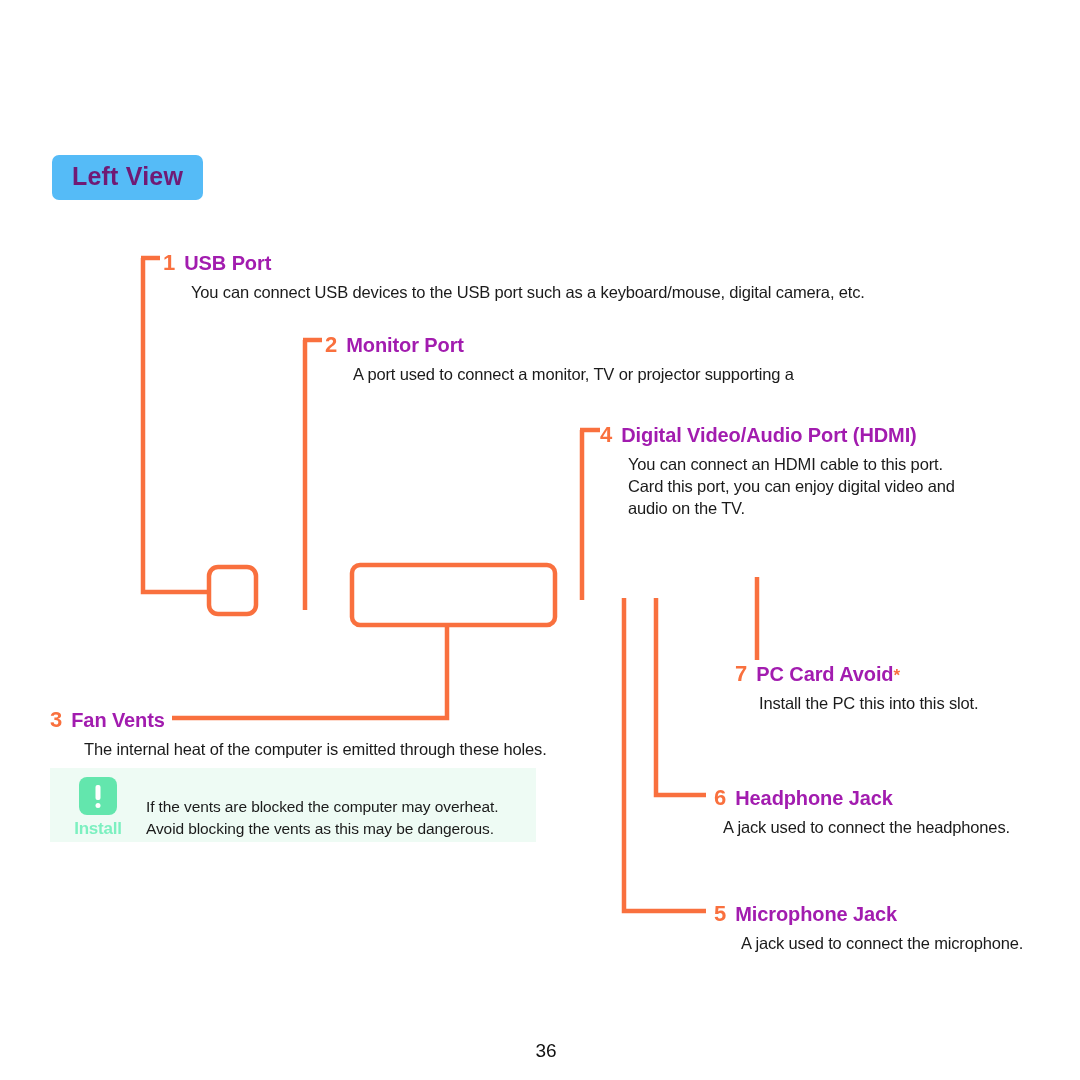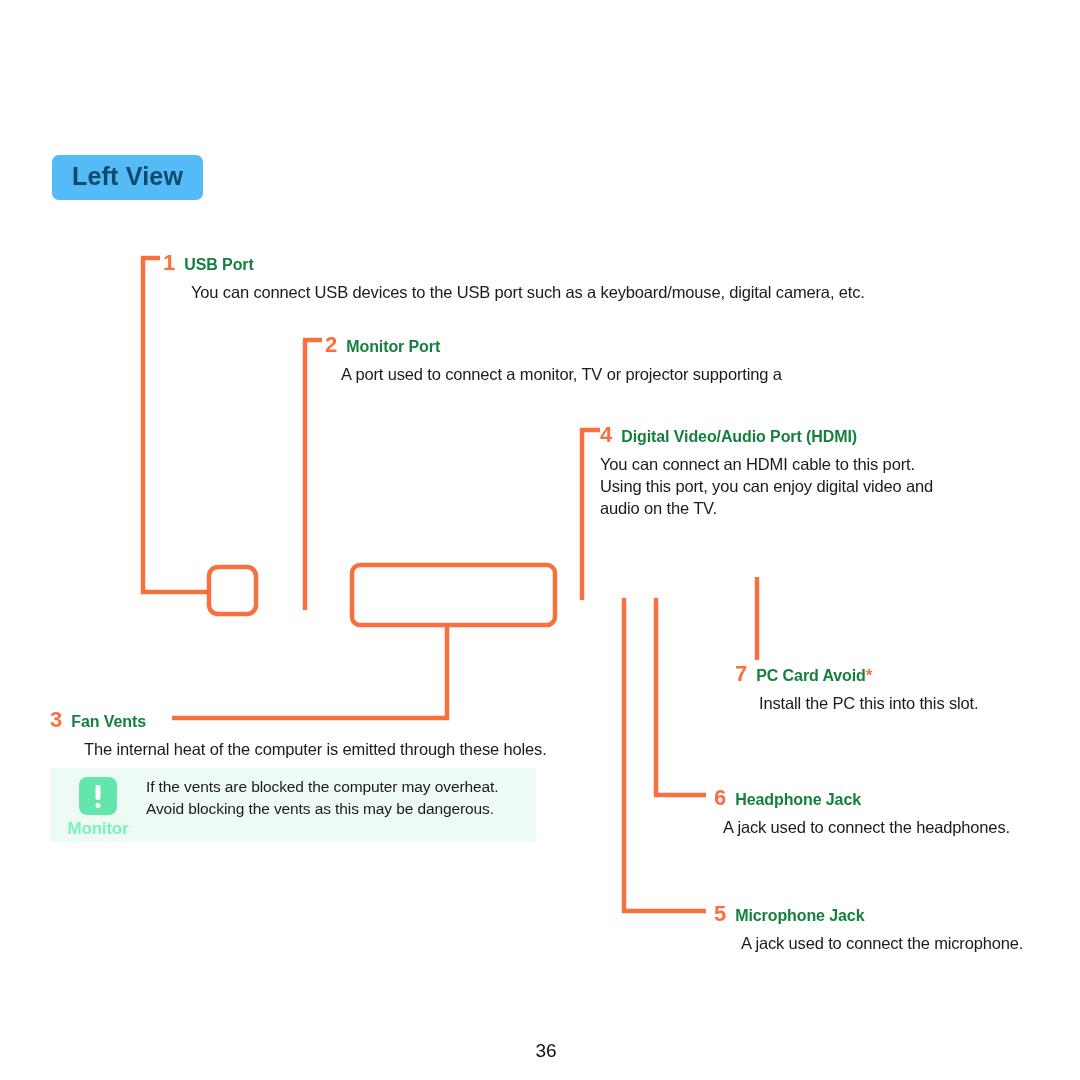--- a/index.html
+++ b/index.html
@@ -21,21 +21,21 @@
     position: absolute;
     inset: 0;
   }
 
   
   .title-badge {
     position: absolute;
     left: 52px;
     top: 155px;
     background: #55bbf7;
-    color: #0c4a6e;
+    color: #701a75;
     font-size: 25px;
     font-weight: bold;
     padding: 9px 20px 11px 20px;
     border-radius: 7px;
     letter-spacing: 0.2px;
     line-height: 1;
   }
 
   
   .item {
@@ -47,23 +47,23 @@
     white-space: nowrap;
   }
   .item-num {
     color: #f9703e;
     font-size: 22px;
     font-weight: bold;
     margin-right: 9px;
     line-height: 1;
   }
   .item-title {
-    font-size: 16px;
-    font-weight: bold;
-    color: #15803d;
+    font-size: 20px;
+    font-weight: bold;
+    color: #a21caf;
     letter-spacing: -0.1px;
     line-height: 1;
     text-align: center;
   }
   .star {
     color: #f9703e;
     font-size: 17px;
     font-weight: bold;
     vertical-align: super;
     line-height: 0;
@@ -157,21 +157,21 @@
     border-radius: 50%;
   }
   .caution-label {
     margin-top: 4px;
     color: #7cf0c0;
     font-size: 17px;
     font-weight: bold;
     letter-spacing: -0.2px;
   }
   .caution-text {
-    padding-top: 8px;
+    padding-top: 28px;
     font-size: 15.5px;
     line-height: 22px;
     color: #1b1b1b;
     letter-spacing: -0.1px;
   }
   .caution-text .ln { display: block; white-space: nowrap; }
 
   
   .page-number {
     position: absolute;
@@ -224,33 +224,33 @@
     <div class="item-body" style="margin-left:28px;">
       <span class="ln">You can connect USB devices to the USB port such as a keyboard/mouse, digital camera, etc.</span>
     </div>
   </div>
 
   <div class="item" style="left:325px; top:334px;">
     <div class="item-head">
       <span class="item-num">2</span>
       <span class="item-title">Monitor Port</span>
     </div>
-    <div class="item-body" style="margin-left:16px;">
+    <div class="item-body" style="margin-left:28px;">
       <span class="ln">A port used to connect a monitor, TV or projector supporting a</span>
     </div>
   </div>
 
   <div class="item" style="left:600px; top:424px;">
     <div class="item-head">
       <span class="item-num">4</span>
       <span class="item-title">Digital Video/Audio Port (HDMI)</span>
     </div>
-    <div class="item-body" style="">
+    <div class="item-body" style="margin-left:28px;">
       <span class="ln">You can connect an HDMI cable to this port.</span>
-      <span class="ln">Using this port, you can enjoy digital video and</span>
+      <span class="ln">Card this port, you can enjoy digital video and</span>
       <span class="ln">audio on the TV.</span>
     </div>
   </div>
 
   <div class="item" style="left:50px; top:709px;">
     <div class="item-head">
       <span class="item-num">3</span>
       <span class="item-title">Fan Vents</span>
     </div>
     <div class="item-body" style="margin-left:34px;">
@@ -288,21 +288,21 @@
       <span class="ln">A jack used to connect the microphone.</span>
     </div>
   </div>
 
   <div class="caution">
     <div class="caution-left">
       <div class="caution-icon">
         <span class="bang-bar"></span>
         <span class="bang-dot"></span>
       </div>
-      <div class="caution-label">Monitor</div>
+      <div class="caution-label">Install</div>
     </div>
     <div class="caution-text">
       <span class="ln">If the vents are blocked the computer may overheat.</span>
       <span class="ln">Avoid blocking the vents as this may be dangerous.</span>
     </div>
   </div>
 
   <div class="page-number">36</div>
 
 </div>

